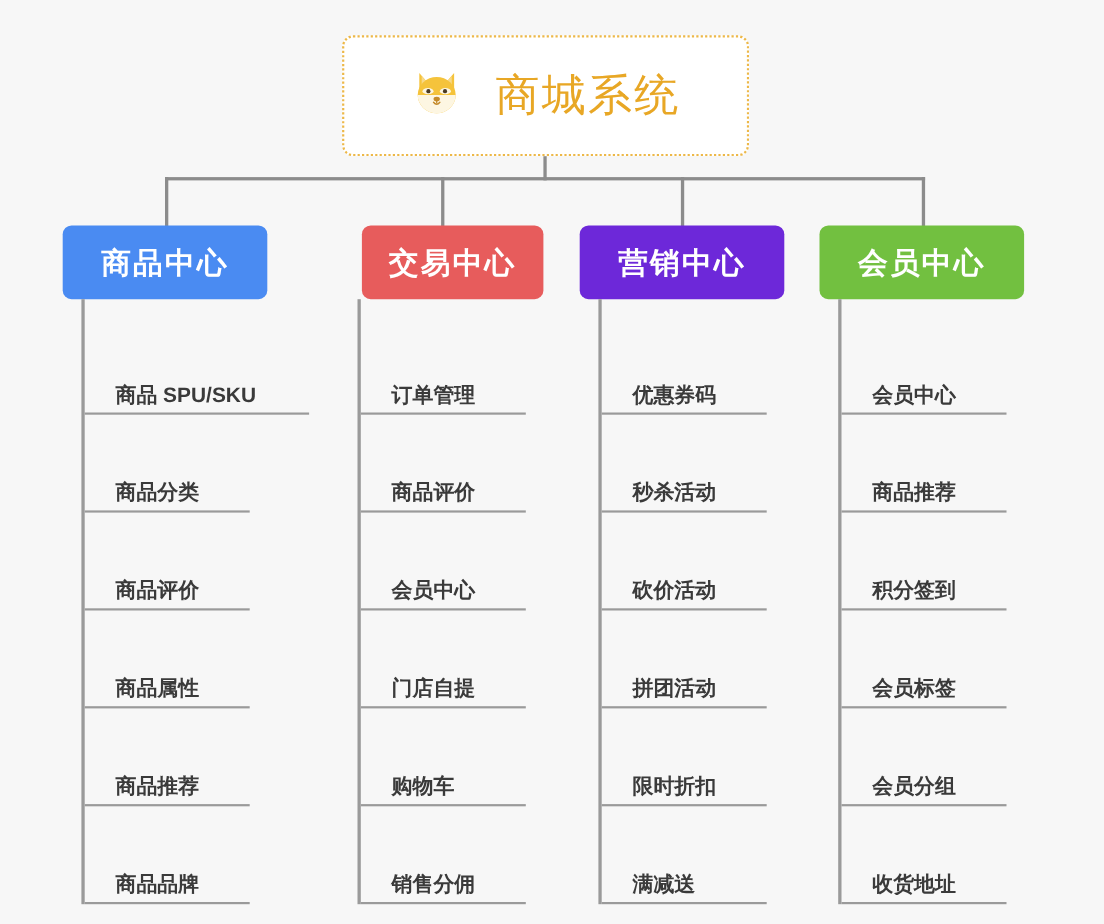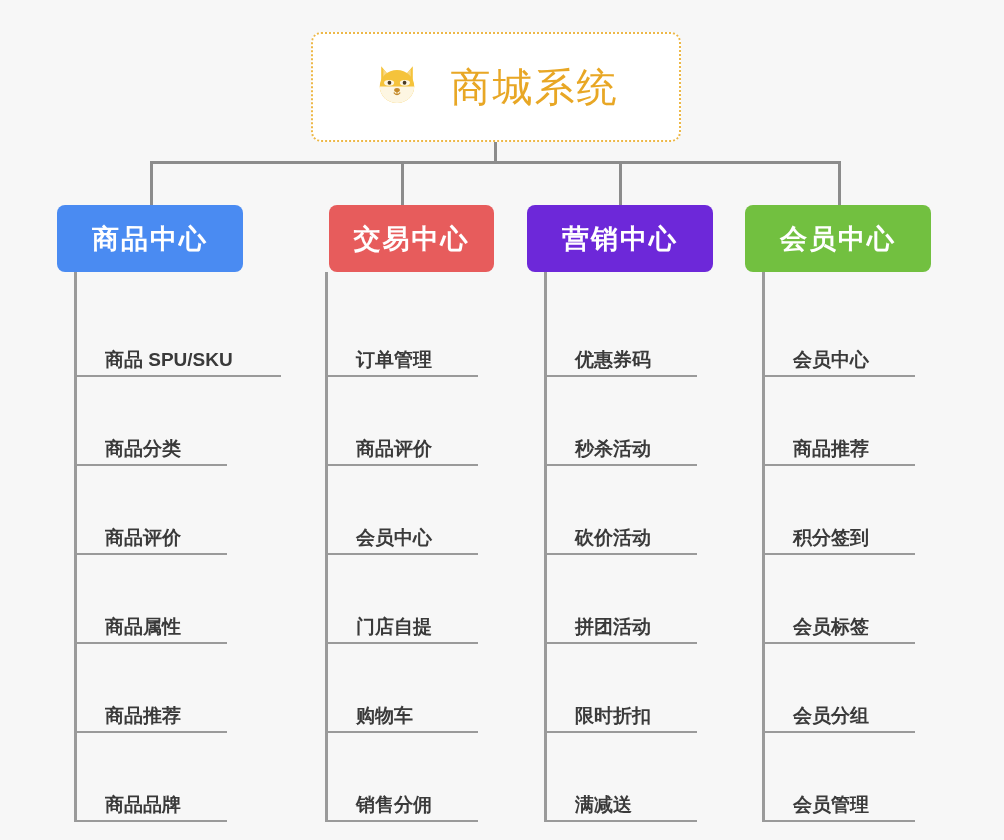--- a/index.html
+++ b/index.html
@@ -224,18 +224,18 @@
       <div class="item">
           <span class="item-label">积分签到</span>
         </div>
       <div class="item">
           <span class="item-label">会员标签</span>
         </div>
       <div class="item">
           <span class="item-label">会员分组</span>
         </div>
       <div class="item">
-          <span class="item-label">会员管理</span>
+          <span class="item-label">收货地址</span>
         </div>
     </div>
   </div>
 
 </div>
 
 </body></html>

